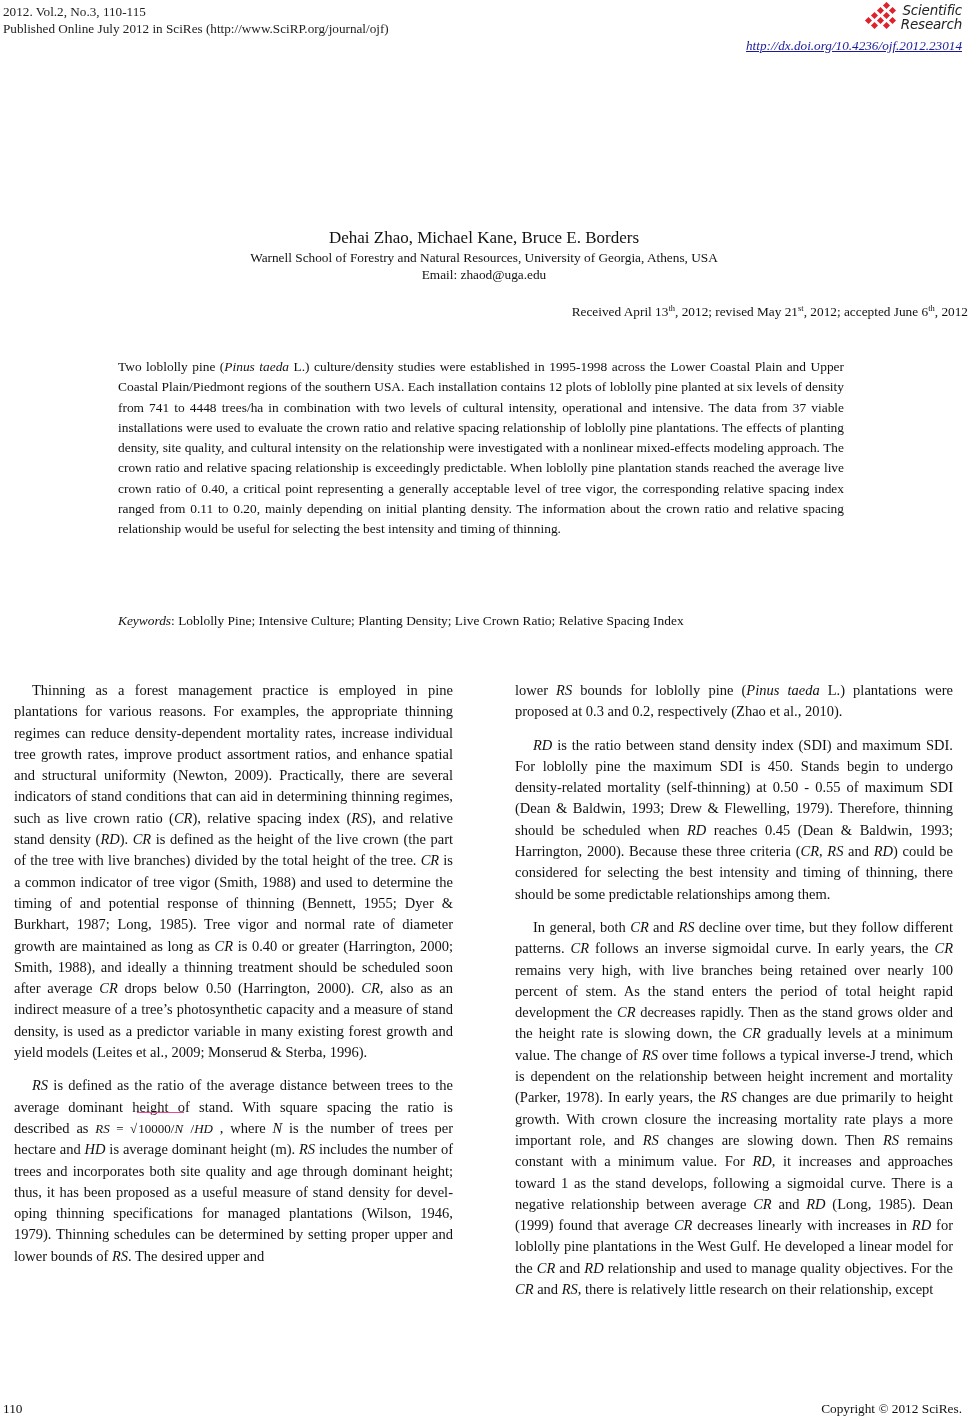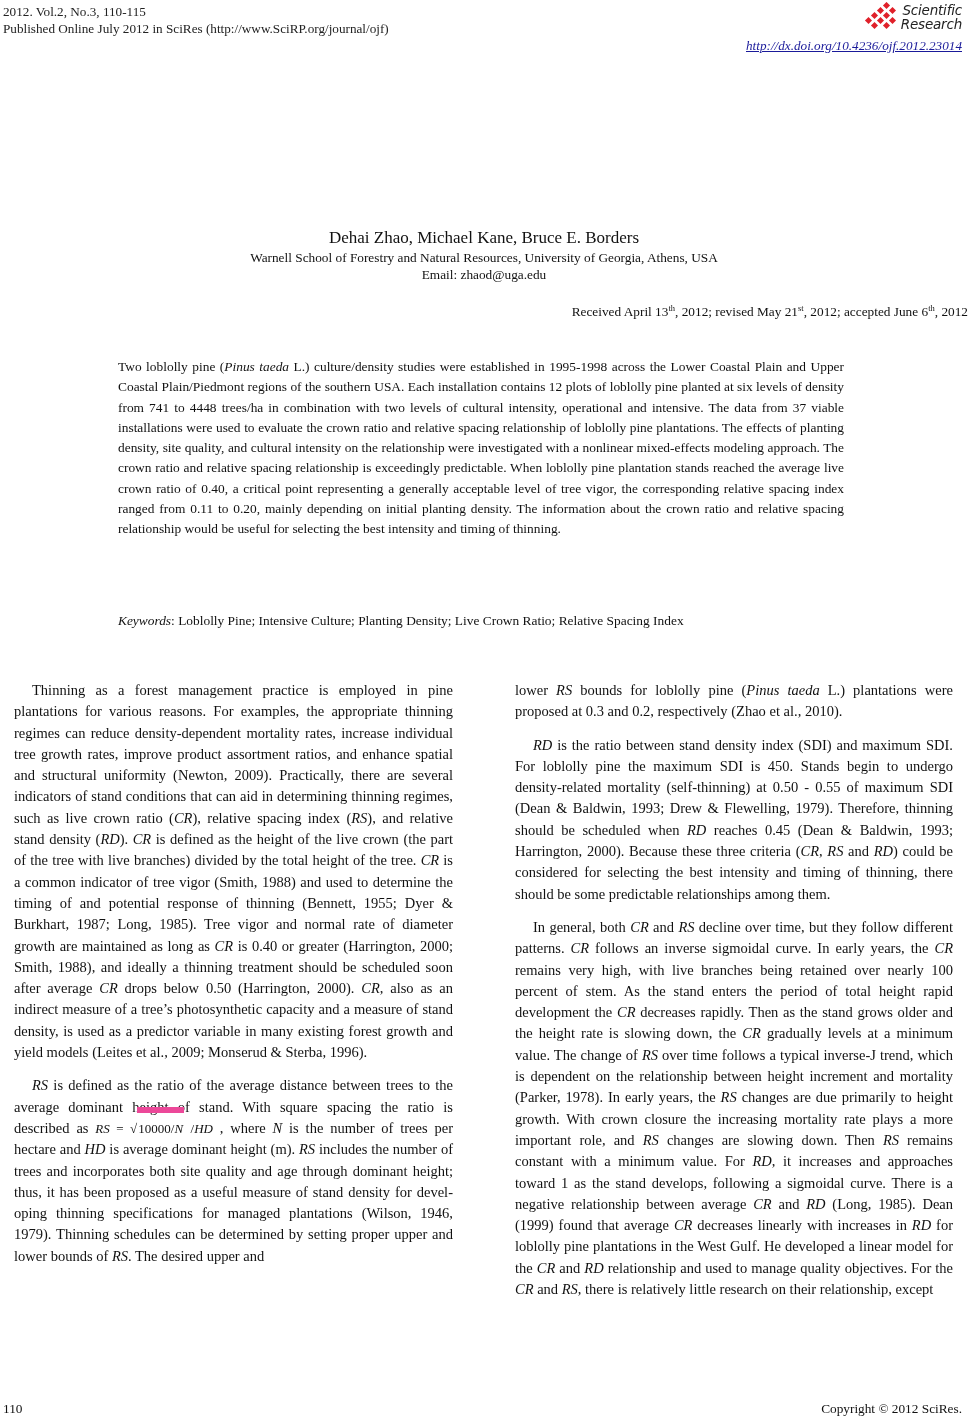--- a/index.html
+++ b/index.html
@@ -51,21 +51,21 @@
   }
   .col.left { left: 2px; }
   .col.right { left: 503px; width: 462px; }
   .section-title {
     text-align: center; font-weight: bold; font-size: 18px; line-height: 22px; margin: 2px 0 9px 0;
   }
   .col p { margin: 12px; text-indent: 18px; }
   .col p.noindent { text-indent: 0; }
   .formula { font-style: italic; white-space: nowrap; font-size: 13px; }
   .formula .root { font-style: normal; }
-  .formula .radicand { border-top: 6px solid #ec4899; padding: 8px 1px; font-style: normal; }
+  .formula .radicand { border-top: 1px solid #ec4899; padding: 8px 1px; font-style: normal; }
   .page-num {
     position: absolute; left: 3px; top: 1401px; font-size: 13.3px;
   }
   .copyright {
     position: absolute; right: 6px; top: 1401px; font-size: 13.3px;
   }
 </style>
 </head>
 <body>
 

